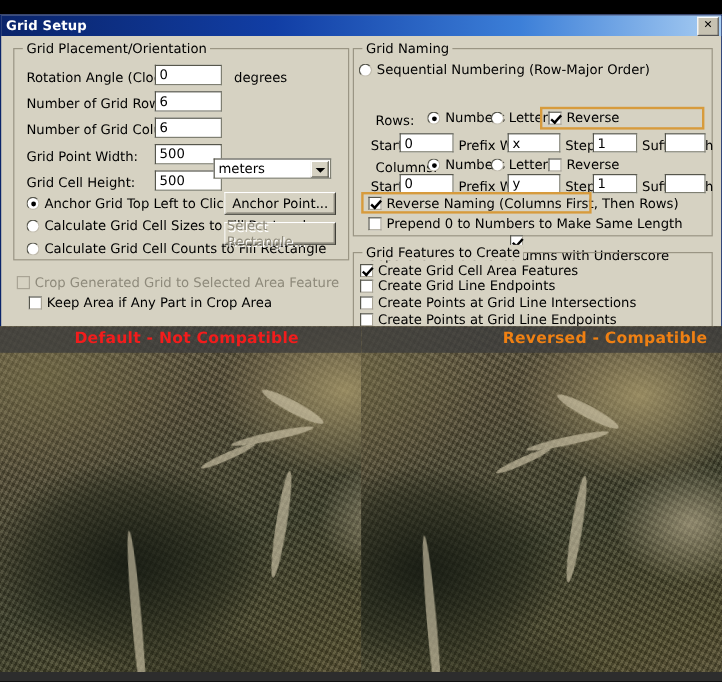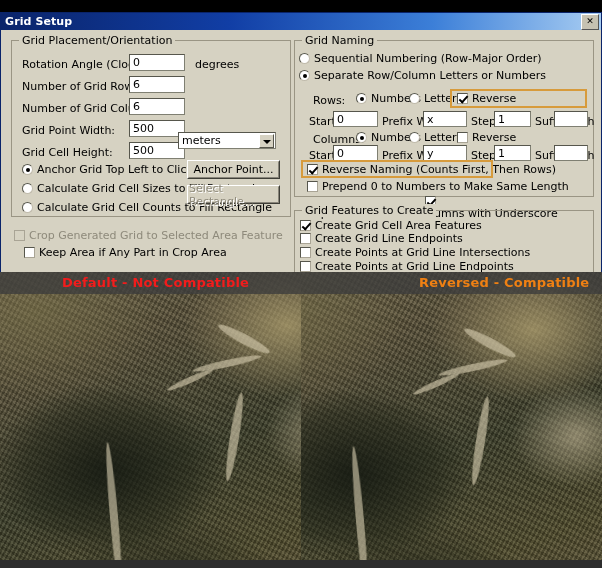--- a/index.html
+++ b/index.html
@@ -151,24 +151,20 @@
       </div>
 
       <div class="group" style="left:293px;top:10px;width:298px;height:155px;">
         <span class="legend">Grid Naming</span>
       </div>
 
       <div class="rad" style="left:298px;top:22px;">
         <span class="dot"></span>
         <span>Sequential Numbering (Row-Major Order)</span>
       </div>
-      <div class="rad sel" style="left:298px;top:39px;">
-        <span class="dot"></span>
-        <span>Separate Row/Column Letters or Numbers</span>
-      </div>
 
       <span class="lbl" style="left:312px;top:64px;">Rows:</span>
       <div class="rad sel" style="left:355px;top:62px;">
         <span class="dot"></span>
         <span>Numbers</span>
       </div>
       <div class="rad" style="left:408px;top:62px;">
         <span class="dot"></span>
         <span>Letters</span>
       </div>
@@ -205,21 +201,21 @@
       <div class="txt" style="left:332px;top:115px;width:45px;height:16px;">0</div>
       <span class="lbl" style="left:381px;top:119px;">Prefix With</span>
       <div class="txt" style="left:422px;top:115px;width:44px;height:16px;">y</div>
       <span class="lbl" style="left:470px;top:119px;">Step</span>
       <div class="txt" style="left:493px;top:115px;width:37px;height:16px;">1</div>
       <span class="lbl" style="left:534px;top:119px;">Suffix With</span>
       <div class="txt" style="left:553px;top:115px;width:34px;height:16px;"></div>
 
       <div class="chk checked" style="left:306px;top:133px;">
         <span class="box"></span>
-        <span>Reverse Naming (Counts First, Then Rows)</span>
+        <span>Reverse Naming (Columns First, Then Rows)</span>
       </div>
       <div class="hl" style="left: 300px; top: 130px; width: 192px; height: 18px; border-color: rgb(215, 155, 60);"></div>
 
       <div class="chk" style="left:306px;top:150px;text-align:center;">
         <span class="box"></span>
         <span>Prepend 0 to Numbers to Make Same Length</span>
       </div>
       <div class="chk checked" style="left:306px;top:166px;flex-direction:column;">
         <span class="box"></span>
         <span>Separate Rows and Columns with Underscore</span>

